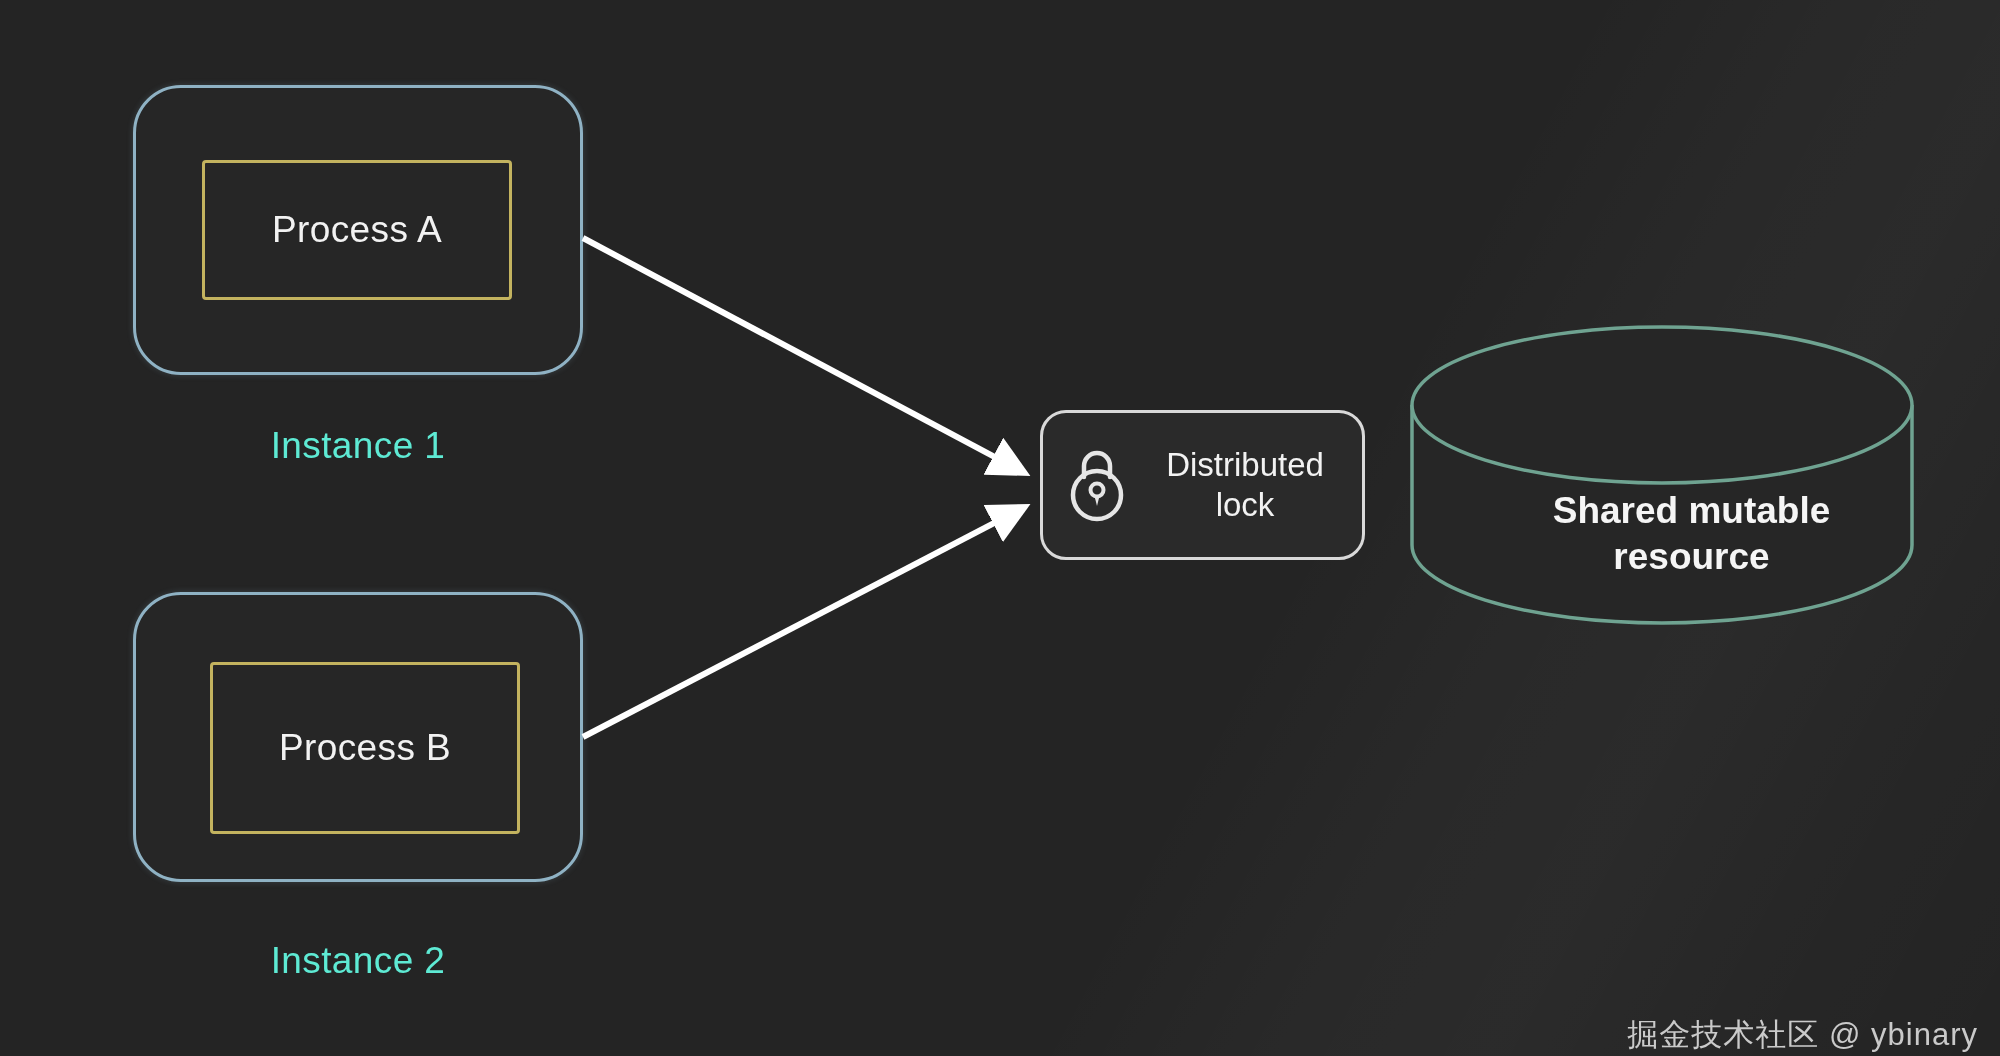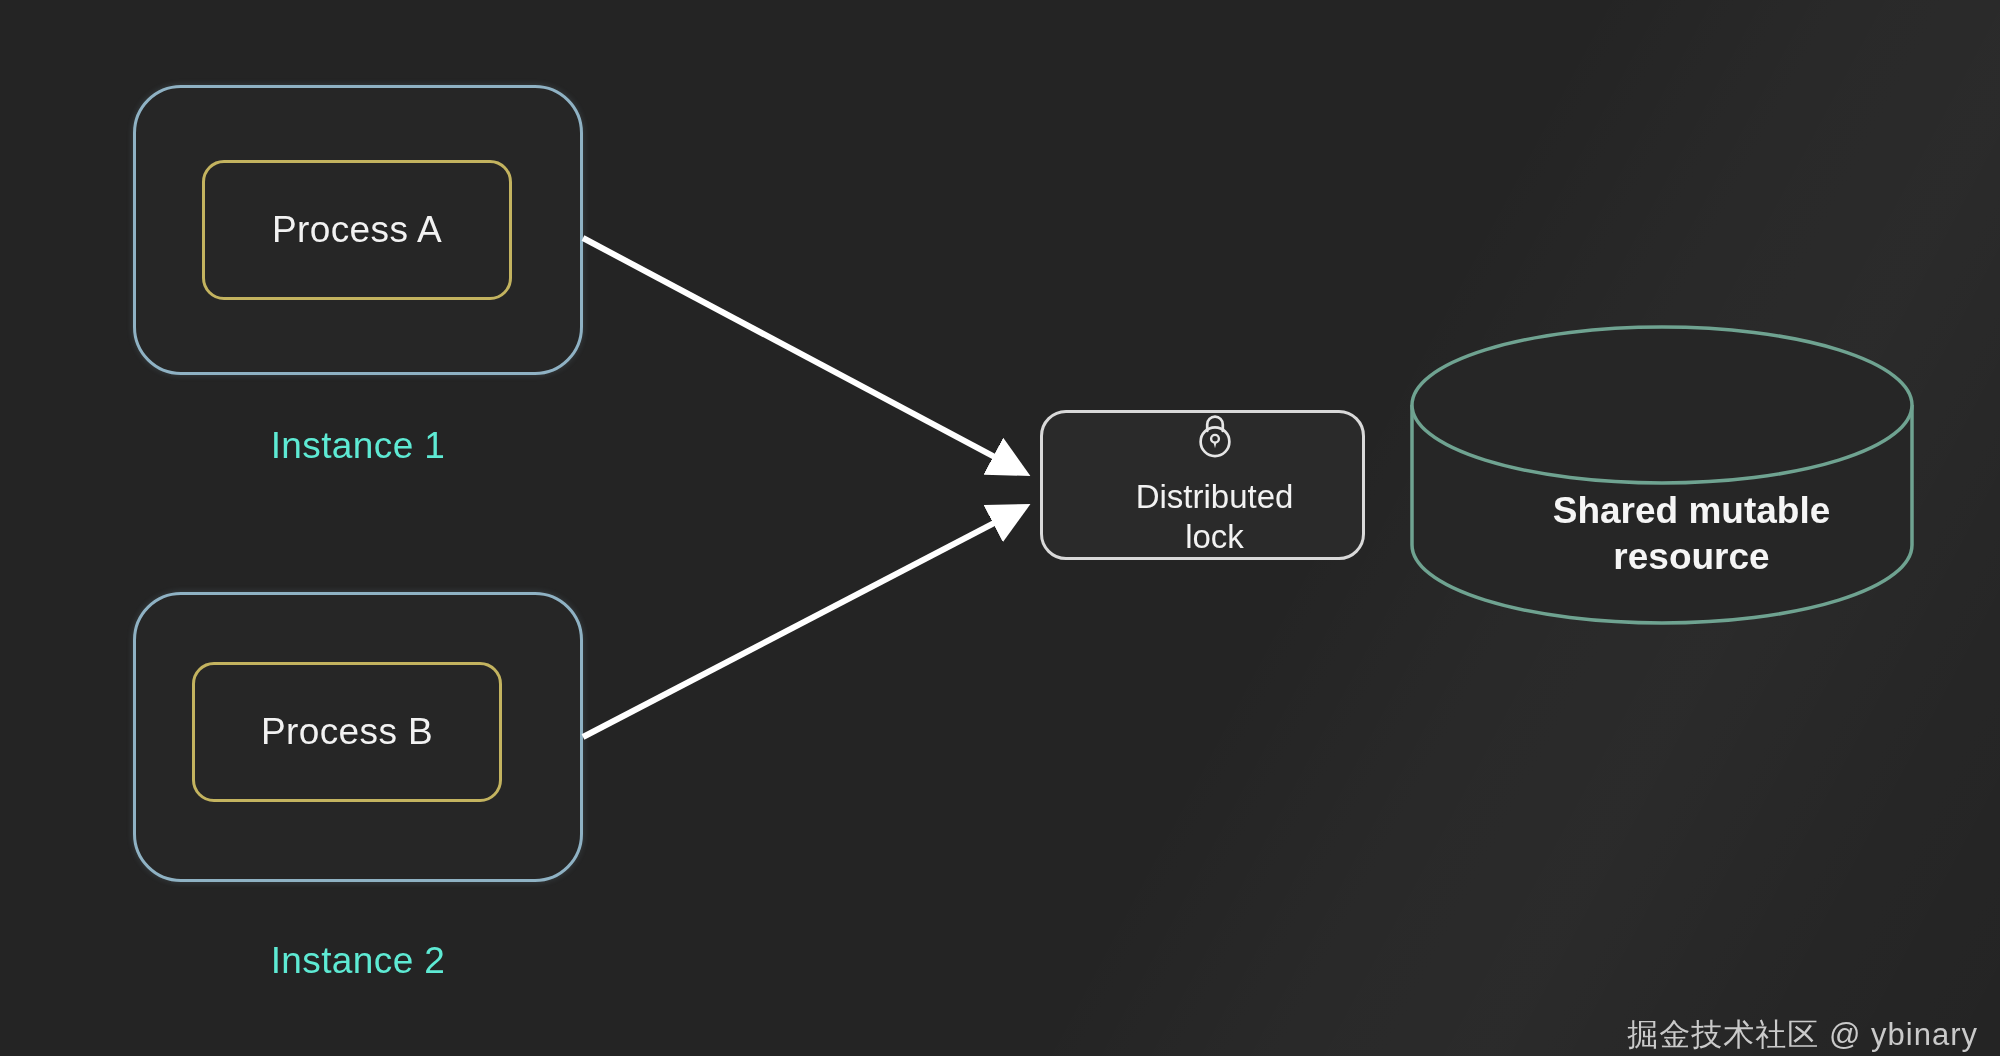--- a/index.html
+++ b/index.html
@@ -37,21 +37,21 @@
     border: 3px solid #8fb2c4;
     border-radius: 48px;
     background: #262626;
   }
   .instance-box.glow { box-shadow: 0 0 6px rgba(143,178,196,0.22); }
 
   .process-box {
     position: absolute;
     box-sizing: border-box;
     border: 3px solid #c3b35f;
-    border-radius: 22px;
+    border-radius: 4px;
     background: #262626;
     display: flex;
     align-items: center;
     justify-content: center;
   }
   .process-label {
     color: #f2f2f2;
     font-size: 37px;
     letter-spacing: 0.4px;
     white-space: nowrap;
@@ -70,21 +70,20 @@
     position: absolute;
     box-sizing: border-box;
     border: 3px solid #d9d9d9;
     border-radius: 26px;
     background: #2a2a2a;
     display: flex;
     align-items: center;
     justify-content: flex-start;
     padding-left: 24px;
     gap: 18px;
-    flex-direction: column;
   }
   .lock-text {
     color: #f2f2f2;
     font-size: 33px;
     line-height: 1.22;
     text-align: center;
     white-space: pre-line;
     width: 200px;
   }
 
@@ -126,21 +125,21 @@
 
   <div class="instance-box glow" style="left:133px; top:85px; width:450px; height:290px;">
   </div>
   <div class="process-box" style="left:202px; top:160px; width:310px; height:140px;">
     <span class="process-label">Process A</span>
   </div>
   <div class="instance-caption" style="left:133px; top:425px;">Instance 1</div>
 
   <div class="instance-box glow" style="left:133px; top:592px; width:450px; height:290px;">
   </div>
-  <div class="process-box" style="left:192px; top:662px; width:310px; height:140px;">
+  <div class="process-box" style="left:210px; top:662px; width:310px; height:172px;">
     <span class="process-label">Process B</span>
   </div>
   <div class="instance-caption" style="left:133px; top:940px;">Instance 2</div>
 
   <svg class="overlay" viewBox="0 0 2000 1056">
     <defs>
       <marker id="arrowhead" markerWidth="7" markerHeight="7" refX="5.6" refY="3.5" orient="auto" markerUnits="strokeWidth">
         <path d="M0,0 L7,3.5 L0,7 Z" fill="#ffffff"></path>
       </marker>
     </defs>

